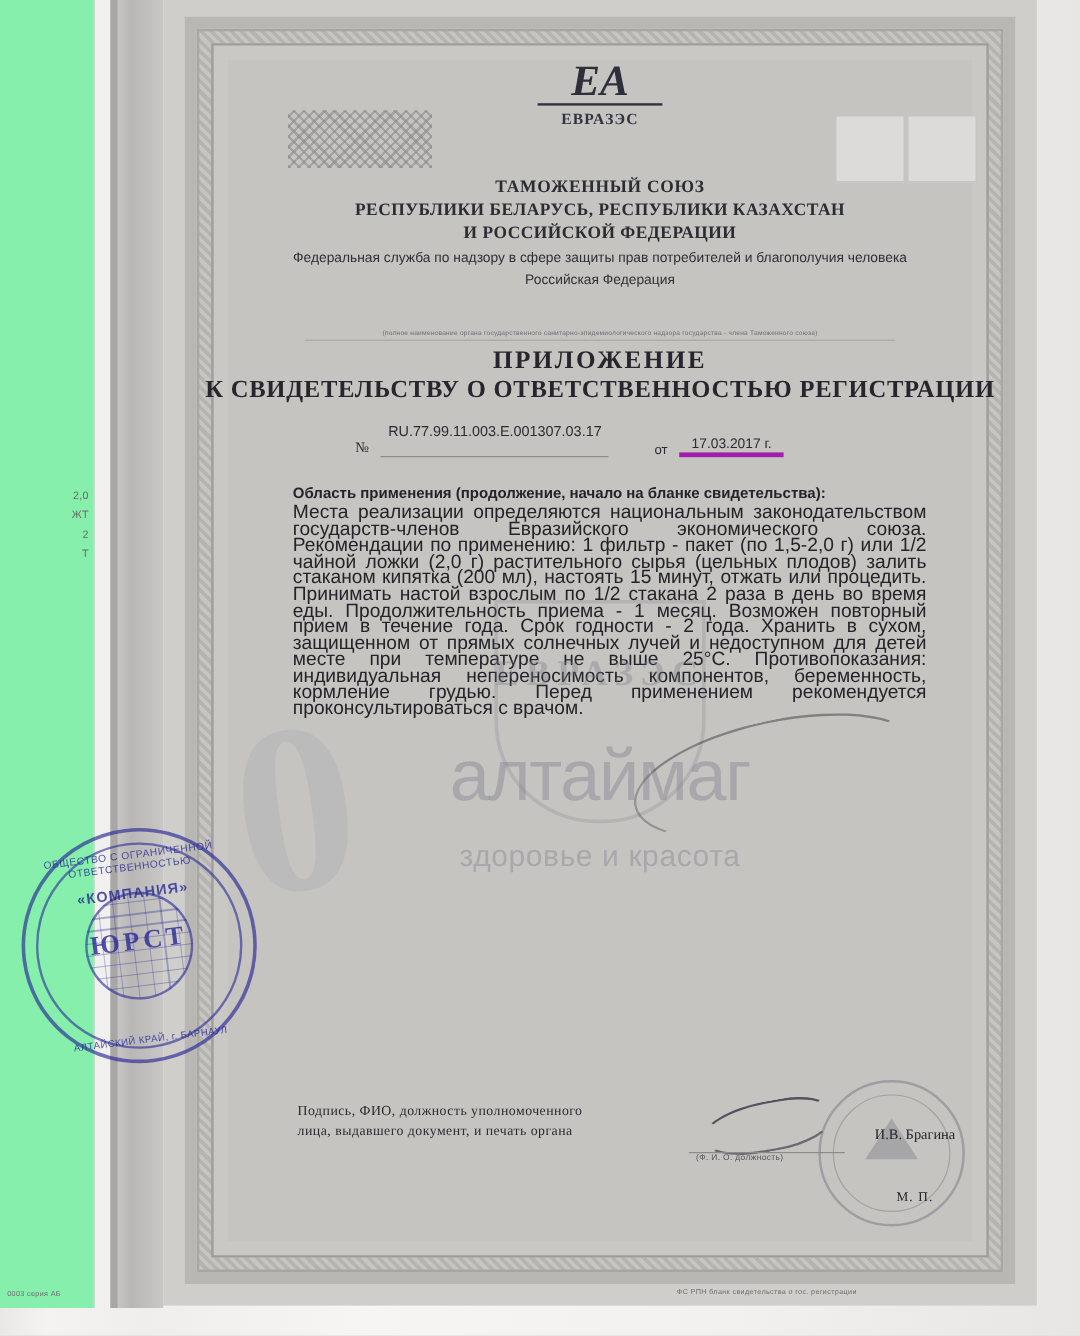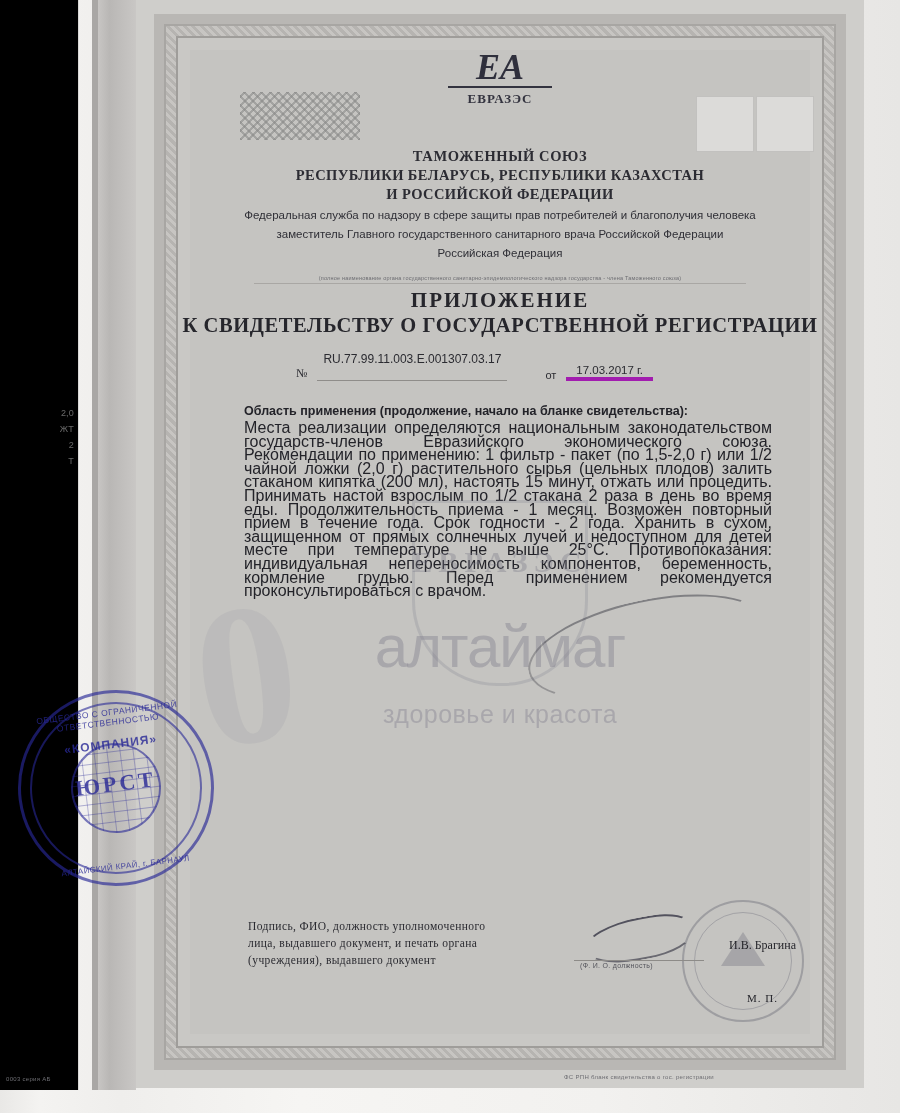--- a/index.html
+++ b/index.html
@@ -12,21 +12,21 @@
   }
   
   .scan{
     position:absolute;inset:0;
     background:
       linear-gradient(90deg,#e9e8e6 0px,#f4f3f1 40px,#efeeec 120px,#f6f5f3 300px,#f2f1ef 600px,#e7e6e4 900px);
   }
   
   .left-page{
     position:absolute;left:0;top:0;width:78px;height:1090px;
-    background:#000000;
+    background:#86efac;
     border-right:1px solid #d9d8d6;
   }
   .left-page .txt{
     position:absolute;right:4px;font-size:9px;color:#6a6a6a;text-align:right;
     font-family:"Liberation Sans",sans-serif;
     letter-spacing:.2px;
   }
   .left-strip{
     position:absolute;left:92px;top:0;width:44px;height:1090px;
     background:linear-gradient(90deg,#cfcdcb,#b9b7b5 40%,#c9c7c5);
@@ -257,28 +257,27 @@
     <div class="mark">ЕА</div>
     <div class="rule"></div>
     <div class="name">ЕВРАЗЭС</div>
   </div>
 
   <div class="hdr">
     <div class="l1">ТАМОЖЕННЫЙ СОЮЗ</div>
     <div class="l2">РЕСПУБЛИКИ БЕЛАРУСЬ, РЕСПУБЛИКИ КАЗАХСТАН</div>
     <div class="l3">И РОССИЙСКОЙ ФЕДЕРАЦИИ</div>
     <div class="sub">Федеральная служба по надзору в сфере защиты прав потребителей и благополучия человека</div>
-    <div class="sub">заместитель Главного государственного санитарного врача Российской Федерации</div>
     <div class="sub">Российская Федерация</div>
   </div>
 
   <div class="tinyline">(полное наименование органа государственного санитарно-эпидемиологического надзора государства - члена Таможенного союза)</div>
 
   <div class="title1">ПРИЛОЖЕНИЕ</div>
-  <div class="title2">К СВИДЕТЕЛЬСТВУ О ГОСУДАРСТВЕННОЙ РЕГИСТРАЦИИ</div>
+  <div class="title2">К СВИДЕТЕЛЬСТВУ О ОТВЕТСТВЕННОСТЬЮ РЕГИСТРАЦИИ</div>
 
   <div class="numrow">
     <span class="lbl">№</span>
     <span class="val">RU.77.99.11.003.Е.001307.03.17</span>
     <span class="ot">от</span>
     <span class="date">17.03.2017 г.</span>
   </div>
 
   <div class="bodyblock">
     <div class="b-title">Область применения (продолжение, начало на бланке свидетельства):</div>
@@ -288,21 +287,20 @@
   <div class="wm-shield"></div>
   <div class="wm-eurasec">ЕВРАЗЭС</div>
   <div class="wm-zero">0</div>
   <div class="wm-brand">алтаймаг</div>
   <div class="wm-brand-sub">здоровье и красота</div>
   <div class="wm-swoosh"></div>
 
   <div class="footer">
     <div>Подпись, ФИО, должность уполномоченного</div>
     <div>лица, выдавшего документ, и печать органа</div>
-    <div>(учреждения), выдавшего документ</div>
   </div>
 
   <div class="sig-area">
     <div class="seal-ghost">
         <div class="peak"></div>
       </div>
     <div class="sig-scribble"></div>
     <div class="sig-line"></div>
     <div class="sig-fio">(Ф. И. О. должность)</div>
     <div class="sig-name">И.В. Брагина</div>

